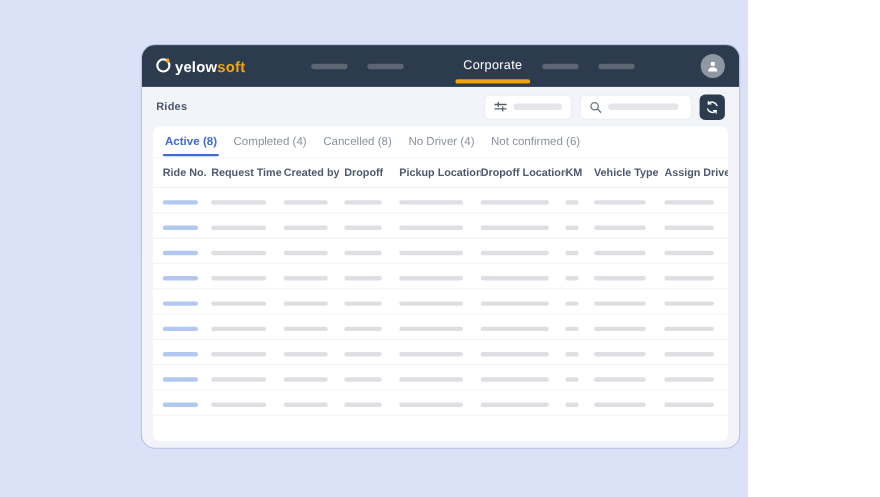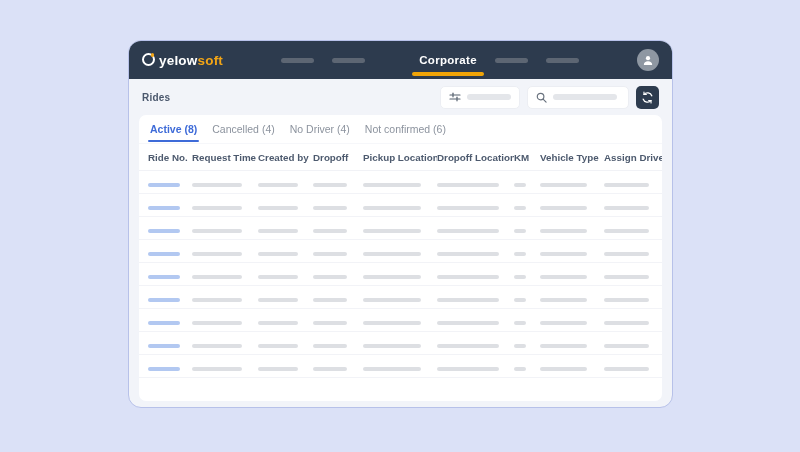--- a/index.html
+++ b/index.html
@@ -1,34 +1,34 @@
 <!DOCTYPE html>
 <html><head>
 <meta charset="utf-8">
 <style>
   html,body{margin:0;padding:0;}
   body{font-family:"Liberation Sans", sans-serif; -webkit-font-smoothing:antialiased;}
-  .page{position:relative;width:800px;height:452px;background:#dbe1f7;overflow:hidden;}
+  .page{position:relative;width:680px;height:452px;background:#dbe1f7;overflow:hidden;}
   .card{position:absolute;left:128px;top:40px;width:545px;height:368px;
         background:#f2f4f9;border:1px solid #b7c1e9;border-radius:13px;
         box-sizing:border-box;display:flex;flex-direction:column;overflow:hidden;}
 
   
   .navbar{height:38px;min-height:38px;background:#2d3b4e;display:flex;align-items:center;
           padding:0 13px;box-sizing:border-box;}
   .logo{display:flex;align-items:center;gap:5px;}
   .logo-mark{position:relative;width:12px;height:12px;}
   .logo-ring{position:absolute;left:0;bottom:0;width:9px;height:9px;border:2.2px solid #ffffff;border-radius:50%;box-sizing:content-box;}
   .logo-dot{position:absolute;right:0;top:-1px;width:3.5px;height:3.5px;background:#f2a516;border-radius:50%;}
   .logo-text{font-size:13.5px;font-weight:600;color:#ffffff;letter-spacing:.2px;}
   .logo-text .accent{color:#f2a516;}
   .nav-center{flex:1;height:100%;display:flex;align-items:center;justify-content:center;gap:18px;}
   .nav-pill{width:33px;height:5px;border-radius:3px;background:#5d6673;}
   .nav-item{position:relative;height:100%;display:flex;align-items:center;
-            color:#ffffff;font-size:11.5px;font-weight:700;letter-spacing:.3px;cursor:pointer;margin-left:36px;}
+            color:#ffffff;font-size:11.5px;font-weight:400;letter-spacing:.3px;cursor:pointer;margin-left:36px;}
   .nav-item.active::after{content:'';position:absolute;left:-7px;right:-7px;bottom:3px;height:4px;
             background:#f0a408;border-radius:3px;}
   .avatar{width:22px;height:22px;border-radius:50%;background:#8e97a2;display:flex;align-items:center;justify-content:center;}
 
   
   .header{height:36px;min-height:36px;display:flex;align-items:center;padding:0 13px;gap:7px;box-sizing:border-box;}
   .page-title{font-size:10px;font-weight:700;color:#4b586d;letter-spacing:.2px;}
   .spacer{flex:1;}
   .inputbox{height:23px;background:#ffffff;border:1px solid #eceef3;border-radius:5px;
             display:flex;align-items:center;gap:6px;padding:0 8px;box-sizing:border-box;cursor:text;}
@@ -114,21 +114,22 @@
           <path d="M2.4 8.8 A5 5 0 0 0 10.8 10.4"></path>
           <path d="M3.2 1.2 L3.2 3.8 L5.8 3.8" stroke-width="1.2"></path>
           <path d="M10.8 12.8 L10.8 10.2 L8.2 10.2" stroke-width="1.2"></path>
         </svg>
       </button>
     </div>
 
     <div class="panel">
       <div class="tabs" id="tabs">
           <span class="tab active">Active (8)</span>
-          <span class="tab">Cancelled (4)</span>
+          <span class="tab">Completed (4)</span>
+          <span class="tab">Cancelled (8)</span>
           <span class="tab">No Driver (4)</span>
           <span class="tab">Not confirmed (6)</span>
         </div>
       <div class="grid-row thead" id="thead">
           <span class="th">Ride No.</span>
           <span class="th">Request Time</span>
           <span class="th">Created by</span>
           <span class="th">Dropoff</span>
           <span class="th">Pickup Location</span>
           <span class="th">Dropoff Location</span>

